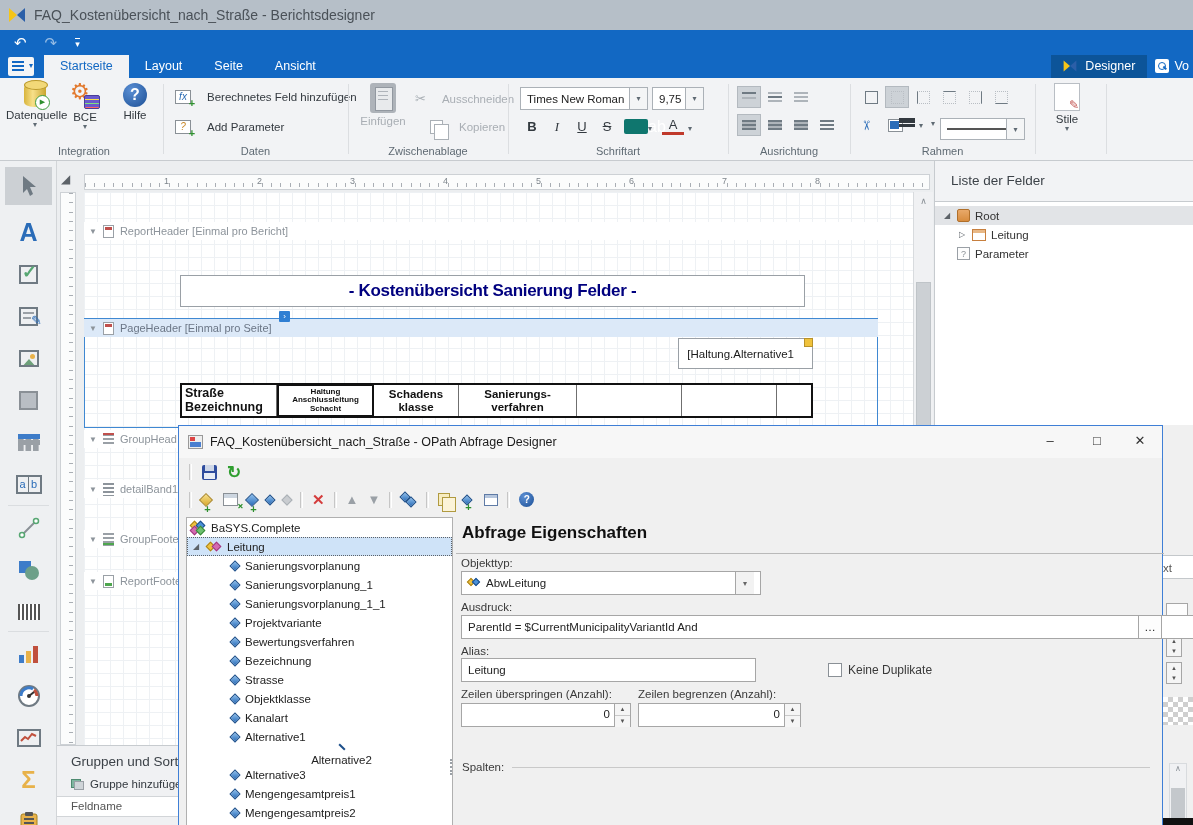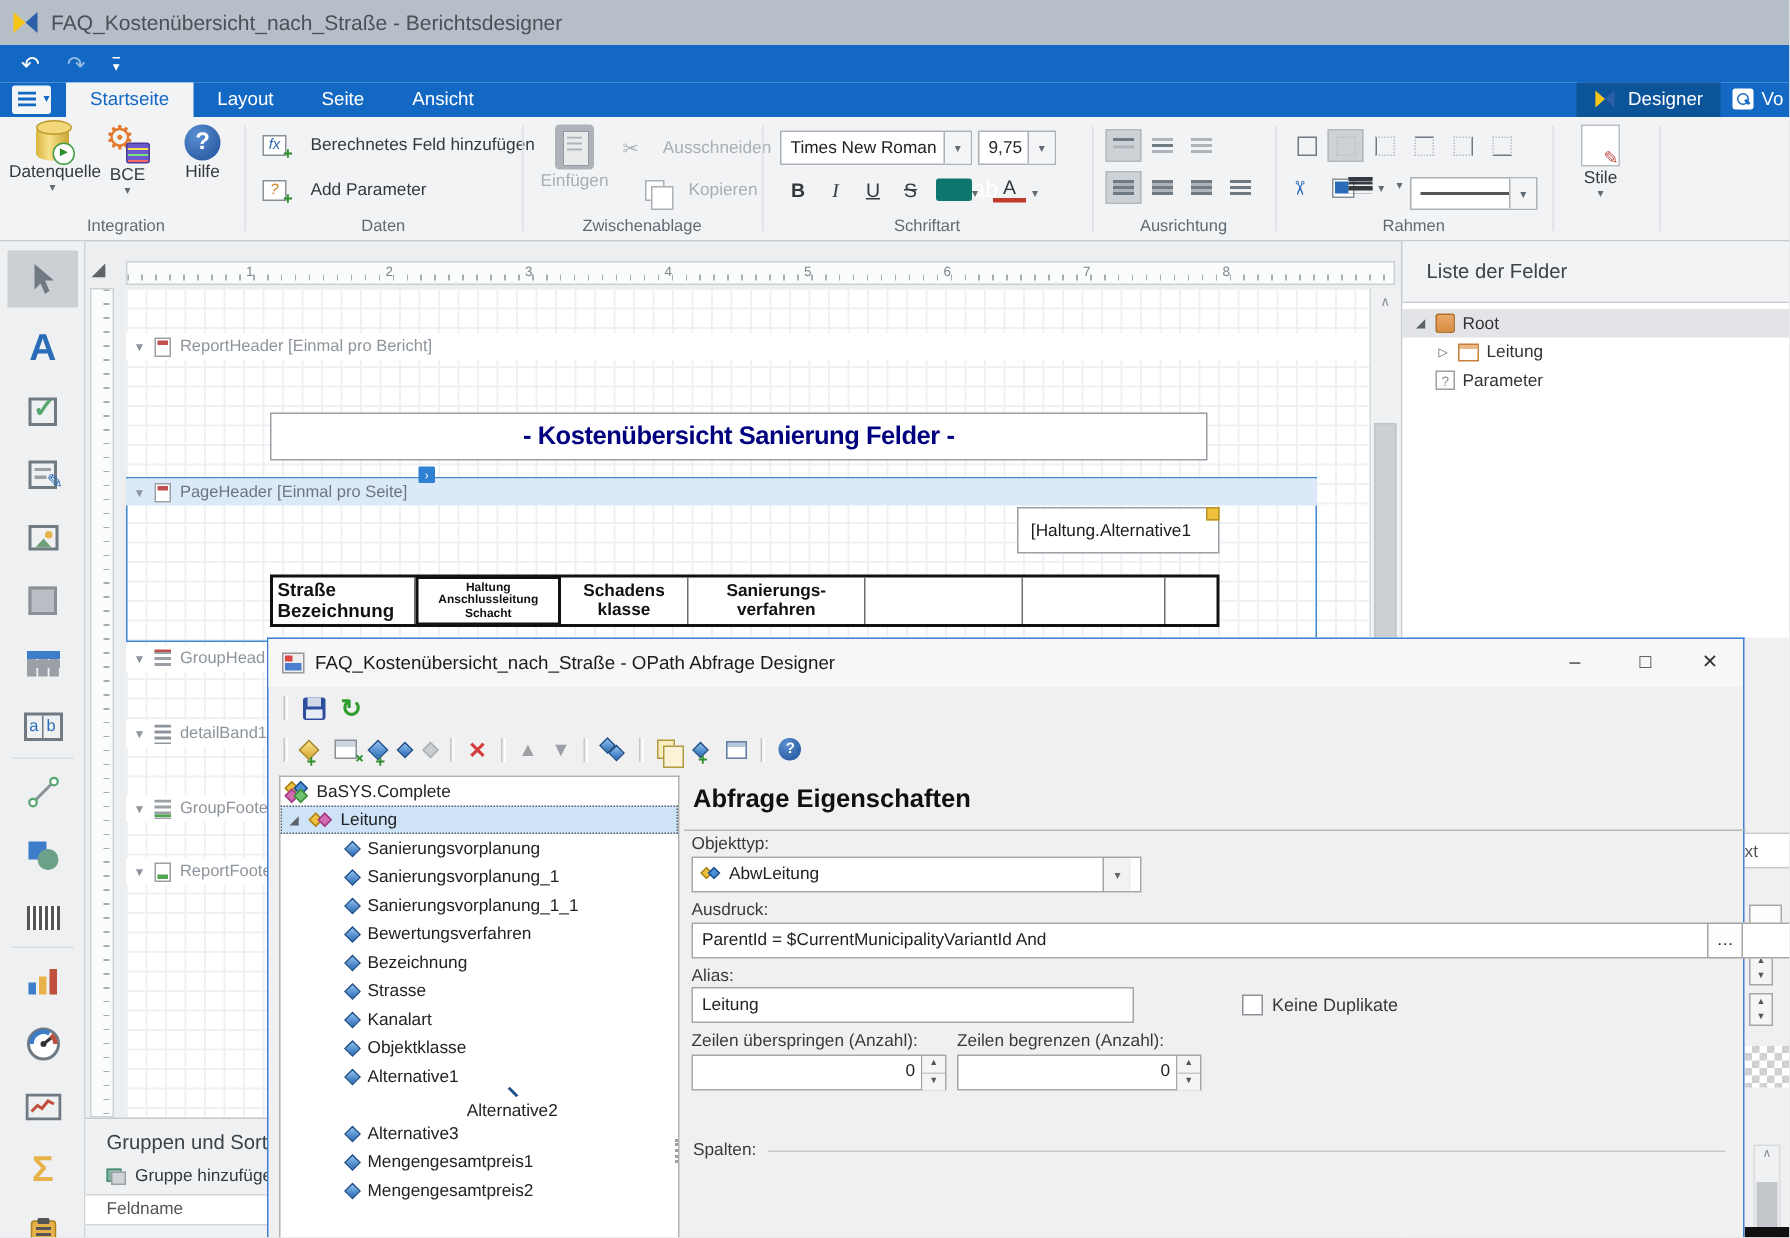--- a/index.html
+++ b/index.html
@@ -623,37 +623,41 @@
       <div class="trow" style="padding-left:44px;">
           <span class="dmnd sm"></span>
           <span>Sanierungsvorplanung_1</span>
         </div>
       <div class="trow" style="padding-left:44px;">
           <span class="dmnd sm"></span>
           <span>Sanierungsvorplanung_1_1</span>
         </div>
       <div class="trow" style="padding-left:44px;">
           <span class="dmnd sm"></span>
+          <span>Projektvariante</span>
+        </div>
+      <div class="trow" style="padding-left:44px;">
+          <span class="dmnd sm"></span>
           <span>Bewertungsverfahren</span>
         </div>
       <div class="trow" style="padding-left:44px;">
           <span class="dmnd sm"></span>
           <span>Bezeichnung</span>
         </div>
       <div class="trow" style="padding-left:44px;">
           <span class="dmnd sm"></span>
           <span>Strasse</span>
         </div>
       <div class="trow" style="padding-left:44px;">
           <span class="dmnd sm"></span>
+          <span>Objektklasse</span>
+        </div>
+      <div class="trow" style="padding-left:44px;">
+          <span class="dmnd sm"></span>
           <span>Kanalart</span>
-        </div>
-      <div class="trow" style="padding-left:44px;">
-          <span class="dmnd sm"></span>
-          <span>Objektklasse</span>
         </div>
       <div class="trow" style="padding-left:44px;">
           <span class="dmnd sm"></span>
           <span>Alternative1</span>
         </div>
       <div class="trow" style="padding-left:44px;flex-direction:column;">
           <span class="dmnd sm"></span>
           <span>Alternative2</span>
         </div>
       <div class="trow" style="padding-left:44px;">

